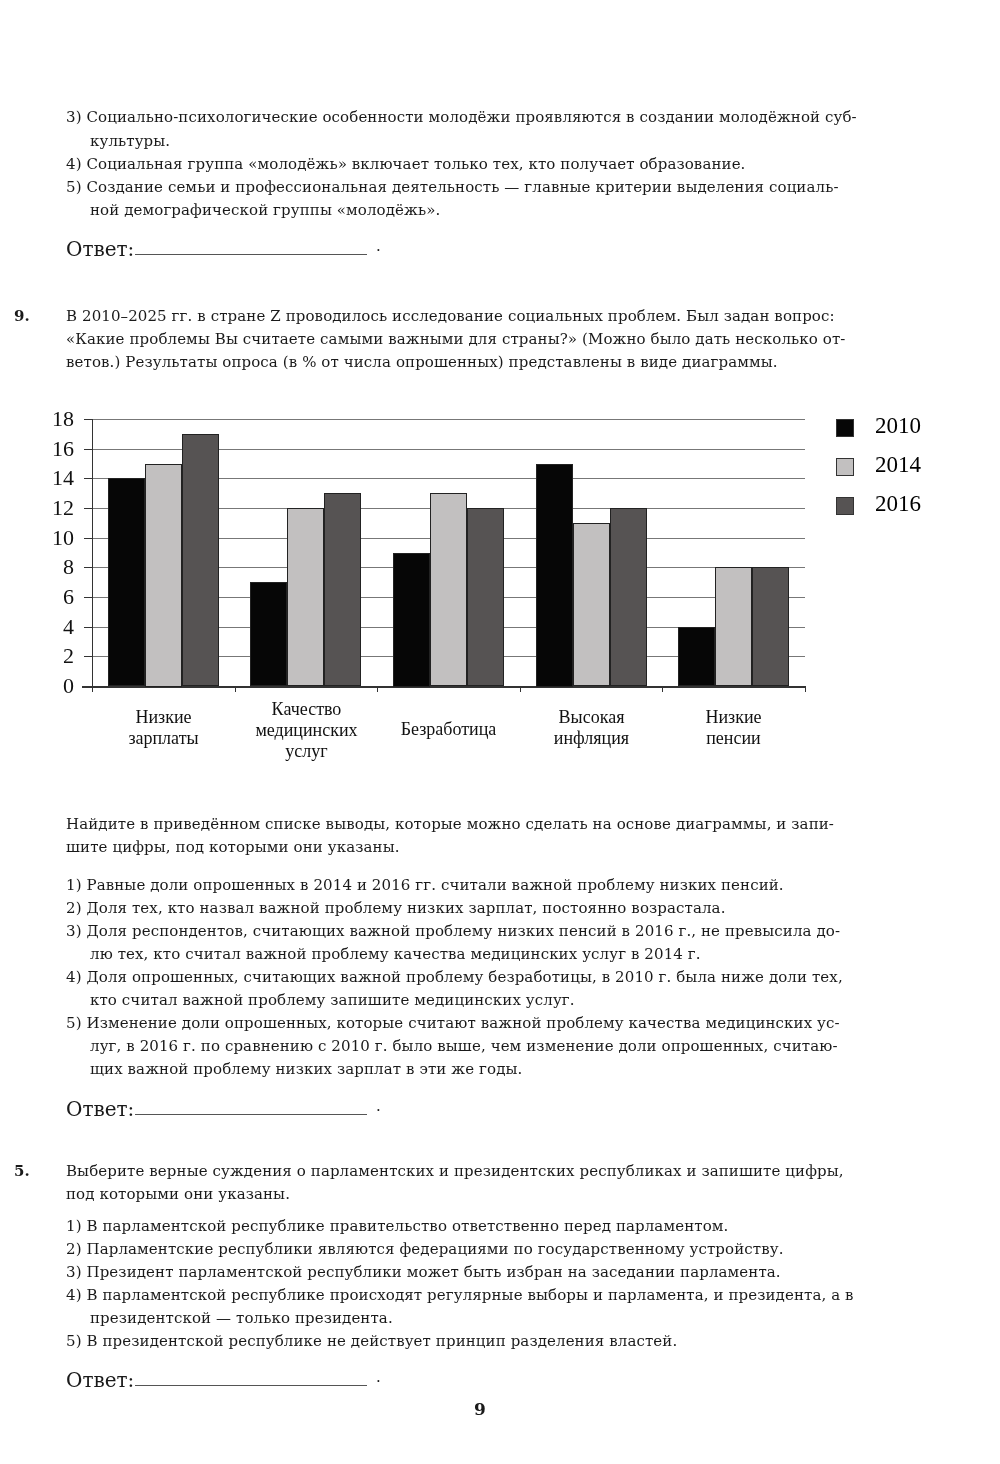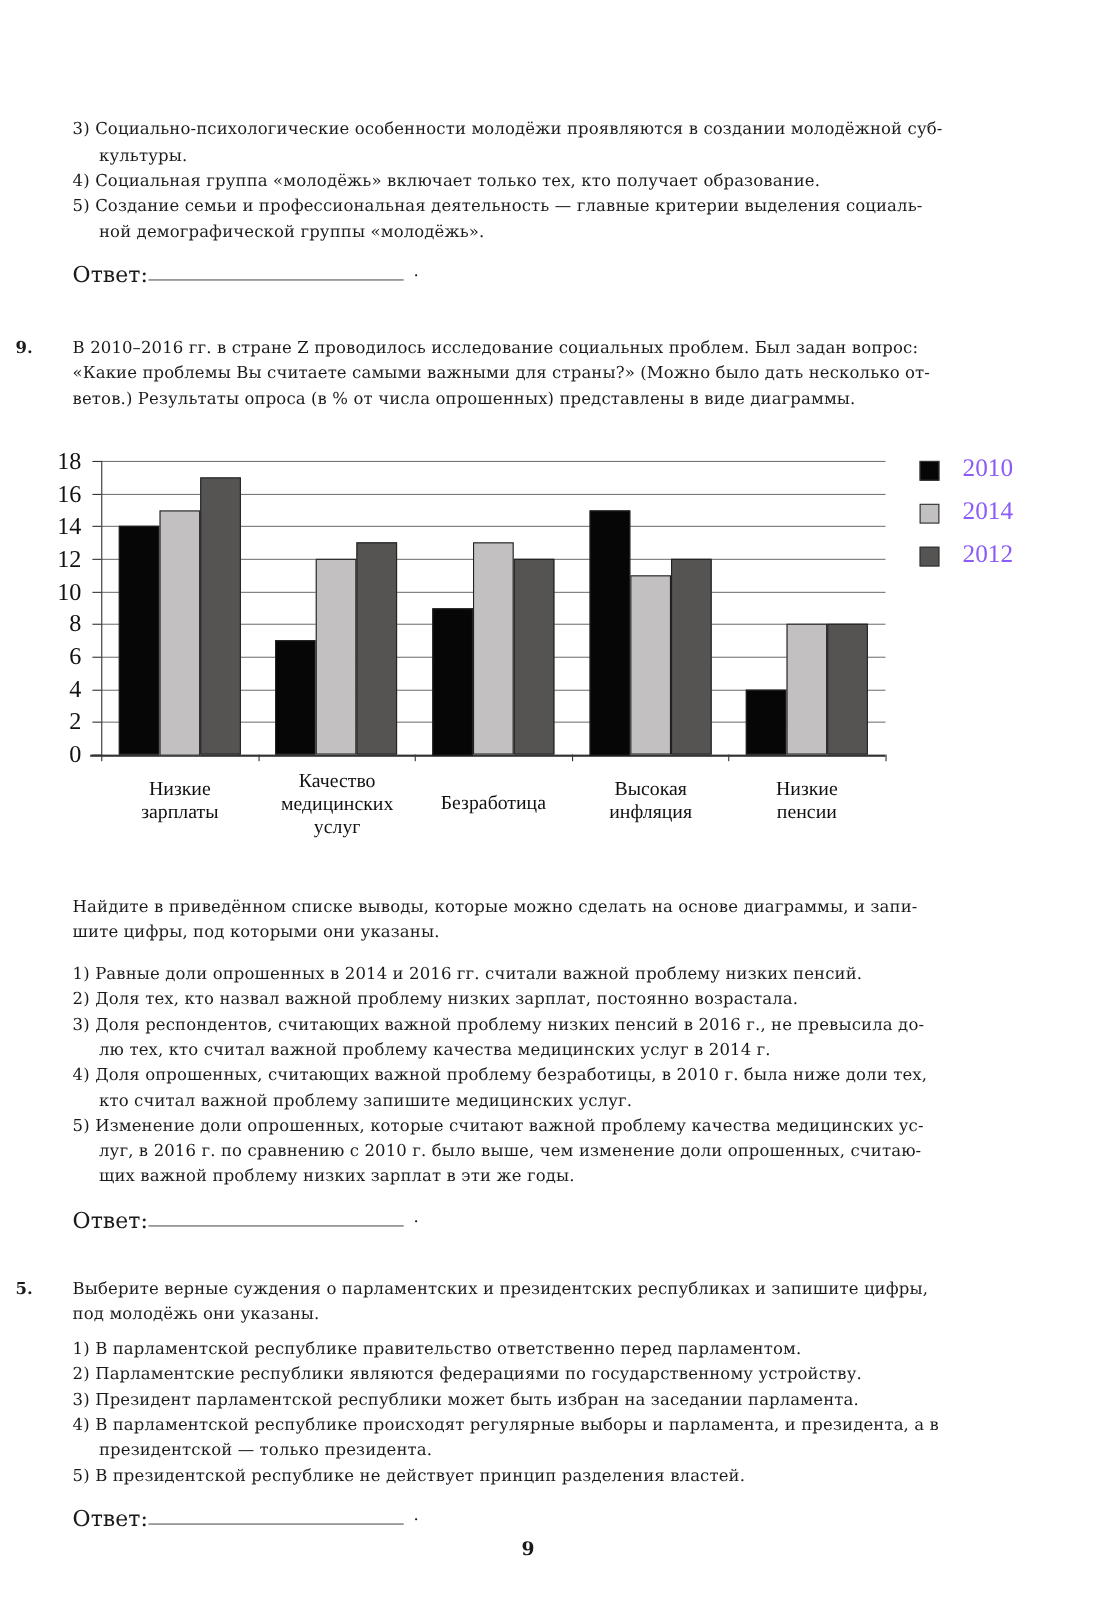--- a/index.html
+++ b/index.html
@@ -15,40 +15,40 @@
   .answer-label { position: absolute; left: 66px; font-size: 20px; }
   .answer-line { position: absolute; left: 135px; width: 232px; border-bottom: 1px solid #555; height: 0; }
   .answer-dot { position: absolute; left: 376px; font-size: 15px; }
   
   .chart { position: absolute; left: 0; top: 400px; width: 1000px; height: 400px; }
   .ytick { position: absolute; width: 40px; text-align: right; font-size: 22px; font-family: "Liberation Serif", serif; color: #111; }
   .grid { position: absolute; height: 1px; background: #777; }
   .bar { position: absolute; border: 1px solid #222; box-sizing: border-box; }
   .xlabel { position: absolute; text-align: center; font-family: "Liberation Serif", serif; font-size: 18px; line-height: 21px; color: #111; }
   .legend-box { position: absolute; width: 18px; height: 18px; border: 1px solid #333; box-sizing: border-box; }
-  .legend-text { position: absolute; font-family: "Liberation Serif", serif; font-size: 23px; color: #8b5cf6; }
+  .legend-text { position: absolute; font-family: "Liberation Serif", serif; font-size: 23px; color: #000000; }
   .page-num { position: absolute; left: 0; width: 960px; text-align: center; top: 1399px; font-size: 17px; font-weight: bold; }
 </style>
 </head>
 <body>
 
 <div>
   <div class="line" style="top:108px"><span>3)</span> <span>Социально-психологические особенности молодёжи проявляются в создании молодёжной суб-</span></div>
   <div class="line cont" style="top:132px">культуры.</div>
   <div class="line" style="top:155px"><span>4)</span> <span>Социальная группа «молодёжь» включает только тех, кто получает образование.</span></div>
   <div class="line" style="top:178px"><span>5)</span> <span>Создание семьи и профессиональная деятельность — главные критерии выделения социаль-</span></div>
   <div class="line cont" style="top:201px">ной демографической группы «молодёжь».</div>
 </div>
 <div class="answer-label" style="top:237px">Ответ:</div>
 <div class="answer-line" style="top:254px"></div>
 <div class="answer-dot" style="top:237px">.</div>
 
 <div class="qnum" style="top:307px">9.</div>
 <div>
-  <div class="line" style="top:307px">В 2010–2016 гг. в стране Z проводилось исследование социальных проблем. Был задан вопрос:</div>
+  <div class="line" style="top:307px">В 2010–2025 гг. в стране Z проводилось исследование социальных проблем. Был задан вопрос:</div>
   <div class="line" style="top:330px">«Какие проблемы Вы считаете самыми важными для страны?» (Можно было дать несколько от-</div>
   <div class="line" style="top:353px">ветов.) Результаты опроса (в % от числа опрошенных) представлены в виде диаграммы.</div>
 </div>
 
 <div class="chart" id="chart">
   <div id="chart-grid">
       <div class="abs" style="left: 84px; width: 8px; height: 1px; background: rgb(51, 51, 51); top: 286px;"></div>
       <div class="grid" style="left: 92px; width: 713px; top: 256px;"></div>
       <div class="abs" style="left: 84px; width: 8px; height: 1px; background: rgb(51, 51, 51); top: 256px;"></div>
       <div class="grid" style="left: 92px; width: 713px; top: 227px;"></div>
@@ -126,21 +126,21 @@
         <div>Низкие</div>
         <div>пенсии</div>
       </div>
     </div>
   <div id="chart-legend">
       <div class="legend-box" style="background: rgb(6, 6, 6); left: 836px; top: 19px;"></div>
       <div class="legend-text" style="left: 875px; top: 13px;">2010</div>
       <div class="legend-box" style="background: rgb(194, 192, 192); left: 836px; top: 58px;"></div>
       <div class="legend-text" style="left: 875px; top: 52px;">2014</div>
       <div class="legend-box" style="background: rgb(86, 83, 83); left: 836px; top: 97px;"></div>
-      <div class="legend-text" style="left: 875px; top: 91px;">2012</div>
+      <div class="legend-text" style="left: 875px; top: 91px;">2016</div>
     </div>
 </div>
 
 <div>
   <div class="line" style="top:815px">Найдите в приведённом списке выводы, которые можно сделать на основе диаграммы, и запи-</div>
   <div class="line" style="top:838px">шите цифры, под которыми они указаны.</div>
 </div>
 
 <div>
   <div class="line" style="top:876px"><span>1)</span> <span>Равные доли опрошенных в 2014 и 2016 гг. считали важной проблему низких пенсий.</span></div>
@@ -153,21 +153,21 @@
   <div class="line cont" style="top:1037px">луг, в 2016 г. по сравнению с 2010 г. было выше, чем изменение доли опрошенных, считаю-</div>
   <div class="line cont" style="top:1060px">щих важной проблему низких зарплат в эти же годы.</div>
 </div>
 <div class="answer-label" style="top:1097px">Ответ:</div>
 <div class="answer-line" style="top:1114px"></div>
 <div class="answer-dot" style="top:1097px">.</div>
 
 <div class="qnum" style="top:1162px">5.</div>
 <div>
   <div class="line" style="top:1162px">Выберите верные суждения о парламентских и президентских республиках и запишите цифры,</div>
-  <div class="line" style="top:1185px">под молодёжь они указаны.</div>
+  <div class="line" style="top:1185px">под которыми они указаны.</div>
 </div>
 <div>
   <div class="line" style="top:1217px"><span>1)</span> <span>В парламентской республике правительство ответственно перед парламентом.</span></div>
   <div class="line" style="top:1240px"><span>2)</span> <span>Парламентские республики являются федерациями по государственному устройству.</span></div>
   <div class="line" style="top:1263px"><span>3)</span> <span>Президент парламентской республики может быть избран на заседании парламента.</span></div>
   <div class="line" style="top:1286px"><span>4)</span> <span>В парламентской республике происходят регулярные выборы и парламента, и президента, а в</span></div>
   <div class="line cont" style="top:1309px">президентской — только президента.</div>
   <div class="line" style="top:1332px"><span>5)</span> <span>В президентской республике не действует принцип разделения властей.</span></div>
 </div>
 <div class="answer-label" style="top:1368px">Ответ:</div>

